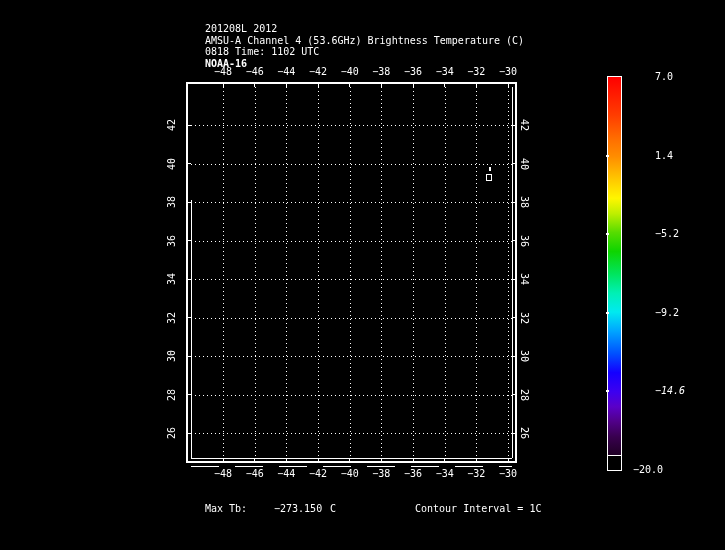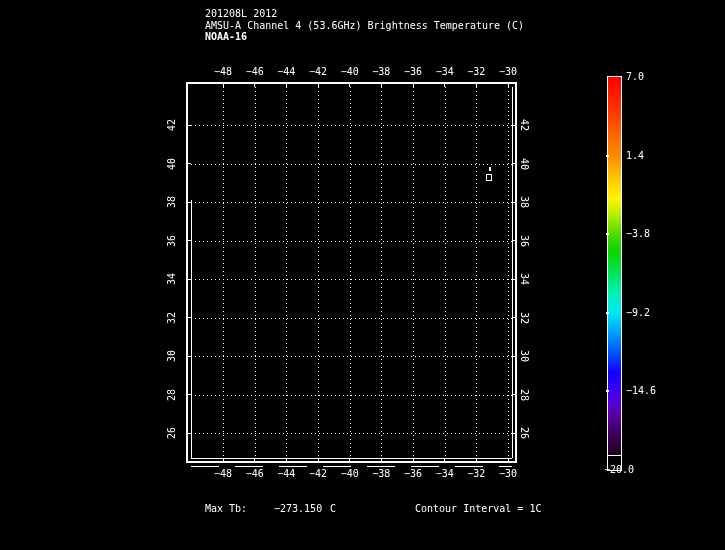--- a/index.html
+++ b/index.html
@@ -3,42 +3,43 @@
 <meta charset="utf-8">
 <style>
   html,body{margin:0;padding:0;background:#000;}
   .canvas{position:relative;width:725px;height:550px;background:#000;overflow:hidden;
           font-family:"DejaVu Sans Mono","Liberation Mono",monospace;color:#fff;}
   .abs{position:absolute;}
   .txt{position:absolute;white-space:pre;font-size:10px;line-height:11.5px;color:#fff;}
   .xlab{transform:translate(-50%,-50%);}
   .ylab-l{transform:translate(-50%,-50%) rotate(-90deg);}
   .ylab-r{transform:translate(-50%,-50%) rotate(90deg);}
-  .cblab{transform:translateY(-50%);}
+  .cblab{transform:translateY(-50%);margin-left:29px;}
   .outer-frame{left:186px;top:82px;width:331px;height:381px;border:2px solid #fff;box-sizing:border-box;}
   .thin{background:#fff;}
   .gv{position:absolute;width:1px;background:repeating-linear-gradient(to bottom,#fff 0 1px,transparent 1px 4px);}
   .gh{position:absolute;height:1px;background:repeating-linear-gradient(to right,#fff 0 1px,transparent 1px 4px);}
   .tk{position:absolute;background:#fff;}
   .dash-line{left:191px;top:466px;width:321px;height:1px;
              background:repeating-linear-gradient(to right,#fff 0 28px,transparent 28px 44px);}
   #colorbar-frame{left:607px;top:76px;width:15px;height:395px;border:1px solid #fff;box-sizing:border-box;}
   #colorbar-gradient{left:608px;top:77px;width:13px;height:379px;}
   #colorbar-undef-box{left:607px;top:455px;width:15px;height:16px;border:1px solid #fff;background:#000;box-sizing:border-box;}
   .island-dot{left:489px;top:169px;width:2px;height:4px;background:#fff;}
   .island-square{left:486px;top:176px;width:6px;height:7px;border:1px solid #fff;box-sizing:border-box;}
 </style>
 </head>
 <body>
 
 <div class="canvas">
 
-  <div class="abs" style="left:205px;top:8px;">
+  <div class="abs" style="left:205px;top:23px;">
     <div class="txt" style="position:static;">201208L 2012</div>
     <div class="txt" style="position:static;">AMSU-A Channel 4 (53.6GHz) Brightness Temperature (C)</div>
+    <div class="txt" style="position:static;">0818 Time: 1102 UTC</div>
     <div class="txt" style="position:static;font-weight:bold;">NOAA-16</div>
   </div>
 
   <div id="plot">
     <div class="abs outer-frame"></div>
 
     <div class="abs thin" style="left:512px;top:87px;width:1px;height:371px;"></div>
     <div class="abs thin" style="left:191px;top:458px;width:321px;height:1px;"></div>
     <div class="abs thin" style="left:191px;top:200px;width:1px;height:258px;"></div>
     <div class="abs dash-line"></div>
@@ -144,25 +145,25 @@
     </div>
 
   <div>
     <div id="colorbar-gradient" class="abs" style="background: linear-gradient(rgb(255, 0, 0) 0%, rgb(255, 60, 0) 10%, rgb(255, 115, 0) 17%, rgb(255, 141, 0) 21%, rgb(255, 200, 0) 27%, rgb(255, 246, 0) 32%, rgb(191, 239, 0) 36%, rgb(87, 220, 0) 41%, rgb(14, 212, 0) 46%, rgb(0, 229, 94) 52%, rgb(0, 240, 180) 57%, rgb(0, 234, 240) 62%, rgb(0, 166, 255) 67%, rgb(0, 80, 255) 73%, rgb(20, 0, 255) 78%, rgb(60, 0, 240) 83%, rgb(90, 0, 200) 87%, rgb(80, 0, 135) 91%, rgb(56, 0, 78) 95%, rgb(30, 0, 34) 100%);"></div>
     <div id="colorbar-frame" class="abs"></div>
     <div id="colorbar-undef-box" class="abs"></div>
     <div id="colorbar-labels">
         <div class="txt cblab" style="position: absolute; left: 626px; top: 77px;">7.0</div>
         <div class="txt cblab" style="position: absolute; left: 626px; top: 155.6px;">1.4</div>
         <div class="tk" style="position: absolute; left: 606px; top: 154.6px; width: 3px; height: 2px;"></div>
-        <div class="txt cblab" style="position: absolute; left: 626px; top: 234.2px;">−3.8</div>
+        <div class="txt cblab" style="position: absolute; left: 626px; top: 234.2px;">−5.2</div>
         <div class="tk" style="position: absolute; left: 606px; top: 233.2px; width: 3px; height: 2px;"></div>
         <div class="txt cblab" style="position: absolute; left: 626px; top: 312.8px;">−9.2</div>
         <div class="tk" style="position: absolute; left: 606px; top: 311.8px; width: 3px; height: 2px;"></div>
-        <div class="txt cblab" style="position: absolute; left: 626px; top: 391.4px;">−14.6</div>
+        <div class="txt cblab" style="position: absolute; left: 626px; top: 391.4px; font-style: italic;">−14.6</div>
         <div class="tk" style="position: absolute; left: 606px; top: 390.4px; width: 3px; height: 2px;"></div>
         <div class="txt cblab" style="position: absolute; left: 604px; top: 470px;">−20.0</div>
       </div>
   </div>
 
   <div class="txt" style="left:205px;top:503px;">Max Tb:</div>
   <div class="txt" style="left:274px;top:503px;">−273.150</div>
   <div class="txt" style="left:330px;top:503px;">C</div>
   <div class="txt" style="left:415px;top:503px;">Contour Interval = 1C</div>
 

